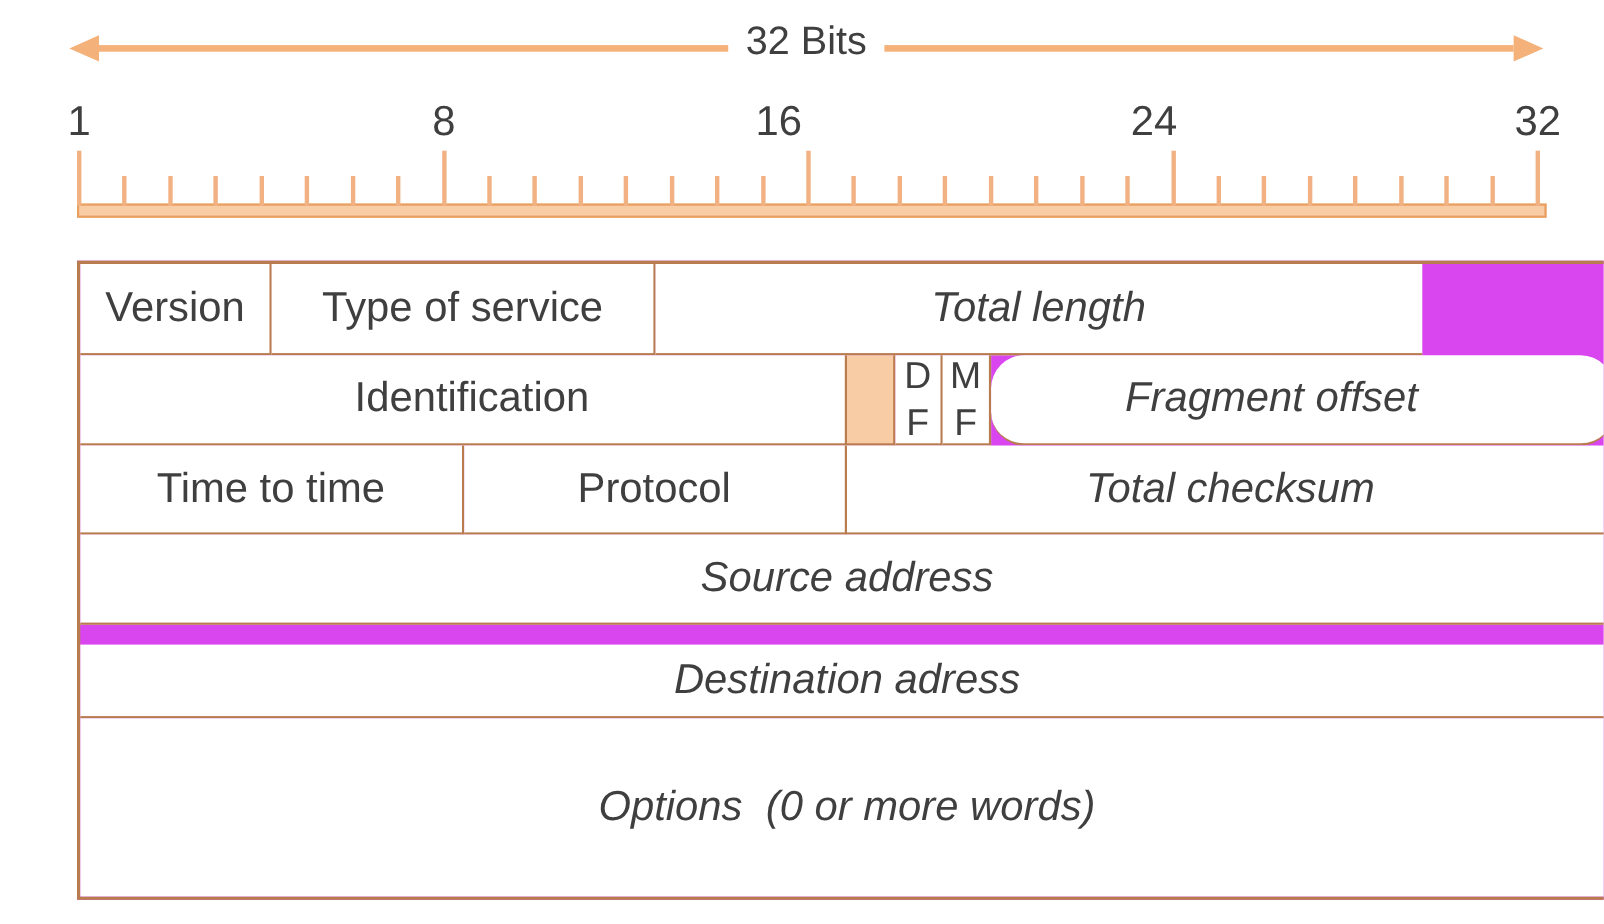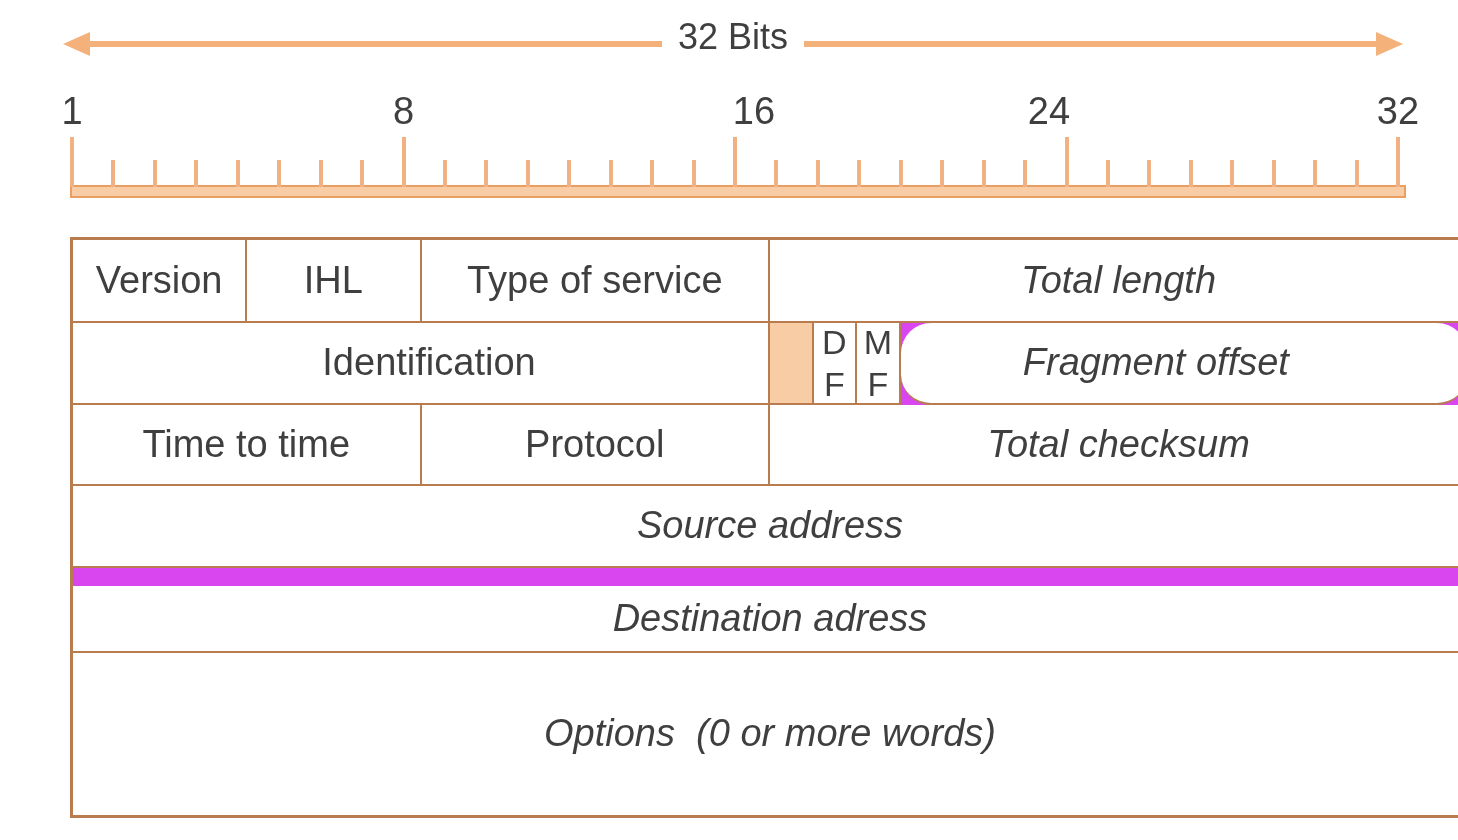--- a/index.html
+++ b/index.html
@@ -100,21 +100,21 @@
       <div class="ruler-tick major" style="left: 333.5px;"></div>
       <div class="ruler-number" style="left: 333.5px;">8</div>
       <div class="ruler-tick minor" style="left: 374.938px;"></div>
       <div class="ruler-tick minor" style="left: 416.375px;"></div>
       <div class="ruler-tick minor" style="left: 457.812px;"></div>
       <div class="ruler-tick minor" style="left: 499.25px;"></div>
       <div class="ruler-tick minor" style="left: 540.688px;"></div>
       <div class="ruler-tick minor" style="left: 582.125px;"></div>
       <div class="ruler-tick minor" style="left: 623.562px;"></div>
       <div class="ruler-tick major" style="left: 665px;"></div>
-      <div class="ruler-number" style="left: 684px; text-align: center;">16</div>
+      <div class="ruler-number" style="left: 638px; text-align: center;">16</div>
       <div class="ruler-tick minor" style="left: 706.438px;"></div>
       <div class="ruler-tick minor" style="left: 747.875px;"></div>
       <div class="ruler-tick minor" style="left: 789.312px;"></div>
       <div class="ruler-tick minor" style="left: 830.75px;"></div>
       <div class="ruler-tick minor" style="left: 872.188px;"></div>
       <div class="ruler-tick minor" style="left: 913.625px;"></div>
       <div class="ruler-tick minor" style="left: 955.062px;"></div>
       <div class="ruler-tick major" style="left: 996.5px;"></div>
       <div class="ruler-number" style="left: 979px;">24</div>
       <div class="ruler-tick minor" style="left: 1037.94px;"></div>
@@ -123,21 +123,20 @@
       <div class="ruler-tick minor" style="left: 1162.25px;"></div>
       <div class="ruler-tick minor" style="left: 1203.69px;"></div>
       <div class="ruler-tick minor" style="left: 1245.12px;"></div>
       <div class="ruler-tick minor" style="left: 1286.56px;"></div>
       <div class="ruler-tick major" style="left: 1328px;"></div>
       <div class="ruler-number" style="left: 1328px;">32</div>
     </div>
 
   <div class="header-table" style="grid-template-columns: repeat(32, 1fr); grid-template-rows: 83px 82px 81px 82px 85px 162px;">
       <div class="cell" style="grid-column: span 4;">Version</div>
-      <div class="cell" style="grid-column: span 4;">IHL</div>
       <div class="cell" style="grid-column: span 8;">Type of service</div>
       <div class="cell no-right" style="grid-column: span 16;">Total length</div>
       <div class="cell" style="grid-column: span 16; padding-left: 17px;">Identification</div>
       <div class="cell highlight" style="grid-column: span 1;"></div>
       <div class="cell stacked" style="grid-column: span 1;">D
 F</div>
       <div class="cell stacked" style="grid-column: span 1;">M
 F</div>
       <div class="cell shift-left no-right" style="grid-column: span 13;">Fragment offset</div>
       <div class="cell" style="grid-column: span 8;">Time to time</div>

